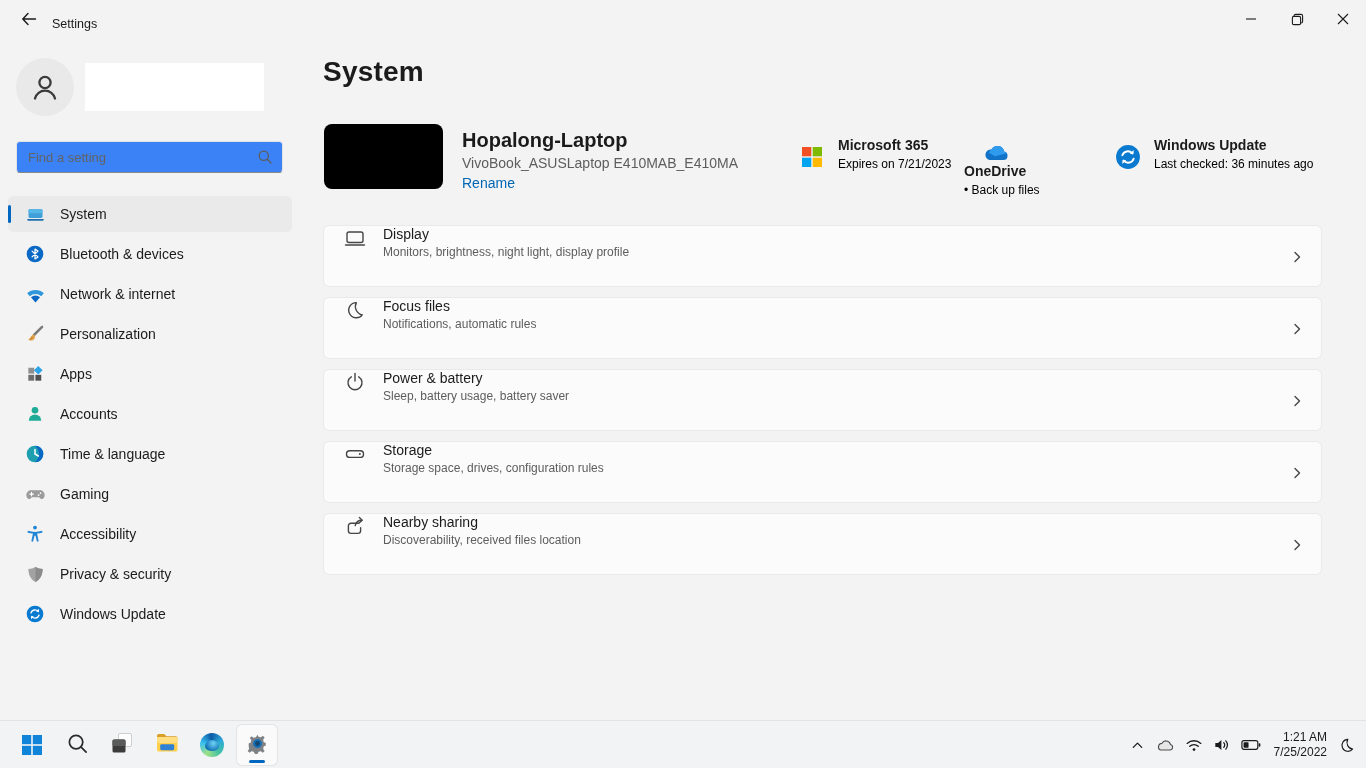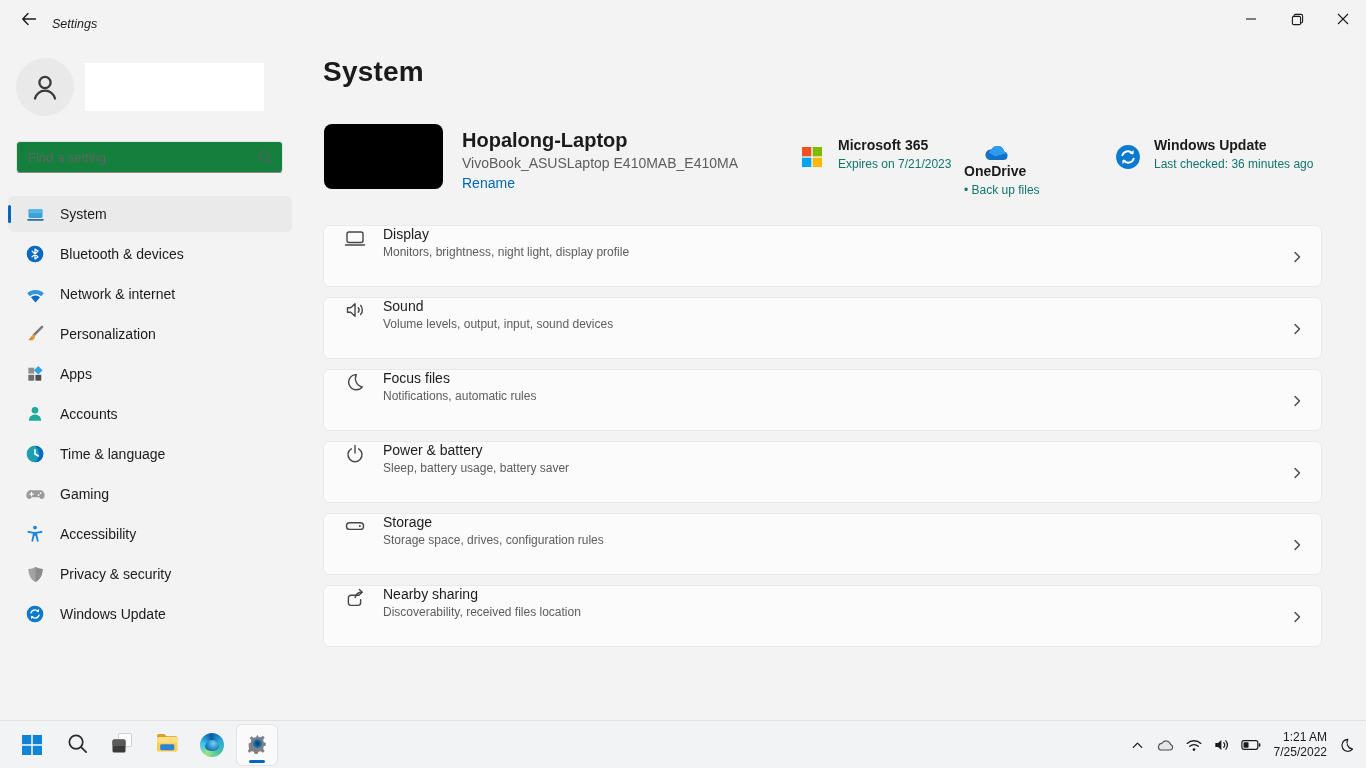--- a/index.html
+++ b/index.html
@@ -3,29 +3,29 @@
 <meta charset="utf-8">
 <style>
   * { margin:0; padding:0; box-sizing:border-box; }
   html,body { width:1366px; height:768px; }
   body { font-family:"Liberation Sans", sans-serif; background:#f3f3f3; color:#1b1b1b; overflow:hidden; }
   .screen { position:relative; width:1366px; height:768px; background:#f3f3f3; }
 
   
   .titlebar { position:absolute; top:0; left:0; right:0; height:40px; }
   .back-btn { position:absolute; left:12px; top:6px; width:34px; height:30px; display:flex; align-items:center; justify-content:center; border-radius:4px; cursor:pointer; }
-  .win-title { position:absolute; left:52px; top:17px; font-size:12.5px;font-style:italic; }
+  .win-title { position:absolute; left:52px; top:17px; font-size:12.5px; }
   .win-controls { position:absolute; right:0; top:0; display:flex; }
   .win-ctl { width:46px; height:38px; display:flex; align-items:center; justify-content:center; cursor:pointer; }
 
   
   .account { position:absolute; left:16px; top:58px; display:flex; align-items:center; cursor:pointer; }
   .avatar { width:58px; height:58px; border-radius:50%; background:#e9e9e9; display:flex; align-items:center; justify-content:center; }
   .name-redacted { width:179px; height:48px; background:#ffffff; margin-left:11px; }
-  .searchbox { position:absolute; left:16px; top:141px; width:267px; height:32px; background:#15803d; border:1px solid #e3e3e3; border-bottom-color:#898989; border-radius:4px; }
+  .searchbox { position:absolute; left:16px; top:141px; width:267px; height:32px; background:#3b82f6; border:1px solid #e3e3e3; border-bottom-color:#898989; border-radius:4px; }
   .searchbox input { width:100%; height:100%; border:none; outline:none; background:transparent; font-family:"Liberation Sans",sans-serif; font-size:13px; padding:0 32px 0 11px; color:#1b1b1b; }
   .searchbox input::placeholder { color:#636363; }
   .search-glyph { position:absolute; right:9px; top:7px; }
 
   .nav { position:absolute; left:8px; top:196px; width:284px; }
   .nav-item { position:relative; height:36px; margin-bottom:4px; border-radius:5px; display:flex; align-items:center; padding-left:16px; cursor:pointer; }
   .nav-item.selected { background:#eaeaea; }
   .nav-item.selected .pill { position:absolute; left:0; top:9px; width:3px; height:18px; background:#0067c0; border-radius:2px; }
   .nav-ico { width:22px; height:22px; display:flex; align-items:center; justify-content:center; }
   .nav-label { margin-left:14px; font-size:14px; }
@@ -36,21 +36,21 @@
   .device-thumb { width:119px; height:65px; background:#000; border-radius:8px; }
   .device-info { margin-left:19px; padding-top:5px; }
   .device-name { font-size:20px; font-weight:700; }
   .device-model { font-size:14px; color:#5d5d5d; margin-top:3px; }
   .device-rename { font-size:14px; color:#0066b4; margin-top:4px; cursor:pointer; display:inline-block; }
 
   .status-card { position:absolute; display:flex; align-items:center; cursor:pointer; }
   .status-ico { width:28px; display:flex; justify-content:center; margin-top:6px; }
   .status-txt { margin-left:12px; }
   .status-title { font-size:14px; font-weight:700; }
-  .status-sub { font-size:12px; color:#0f766e; margin-top:4px; }
+  .status-sub { font-size:12px; color:#000000; margin-top:4px; }
 
   .rows { position:absolute; left:323px; top:225px; width:999px; }
   .row-card { position:relative; height:62px; margin-bottom:10px; background:#fbfbfb; border:1px solid #e9e9e9; border-radius:6px; display:flex; align-items:flex-start; cursor:pointer; }
   .row-ico { width:24px; height:24px; margin-left:19px; display:flex; align-items:center; justify-content:center; }
   .row-txt { margin-left:16px; }
   .row-title { font-size:14px; }
   .row-sub { font-size:12px; color:#5d5d5d; margin-top:3px; }
   .row-chev { position:absolute; right:16px; top:23px; }
 
   
@@ -312,37 +312,20 @@
         <div class="row-title">Display</div>
         <div class="row-sub">Monitors, brightness, night light, display profile</div>
       </span>
       <span class="row-chev">
         <svg width="16" height="16" viewBox="0 0 16 16">
             <path d="M6 3.5 10.5 8 6 12.5" fill="none" stroke="#464646" stroke-width="1.4" stroke-linecap="round" stroke-linejoin="round"></path>
           </svg>
       </span>
     </div>
 
-    <div class="row-card">
-      <span class="row-ico">
-        <svg width="24" height="24" viewBox="0 0 24 24">
-            <path d="M4.5 9.8v4.4h3.2l4.3 4V5.8l-4.3 4z" fill="none" stroke="#464646" stroke-width="1.4" stroke-linejoin="round"></path>
-            <path d="M15.2 9.7a3.6 3.6 0 0 1 0 4.6M17.6 7.4a7 7 0 0 1 0 9.2" fill="none" stroke="#464646" stroke-width="1.4" stroke-linecap="round"></path>
-          </svg>
-      </span>
-      <span class="row-txt">
-        <div class="row-title">Sound</div>
-        <div class="row-sub">Volume levels, output, input, sound devices</div>
-      </span>
-      <span class="row-chev">
-        <svg width="16" height="16" viewBox="0 0 16 16">
-            <path d="M6 3.5 10.5 8 6 12.5" fill="none" stroke="#464646" stroke-width="1.4" stroke-linecap="round" stroke-linejoin="round"></path>
-          </svg>
-      </span>
-    </div>
 
 
     <div class="row-card">
       <span class="row-ico">
         <svg width="24" height="24" viewBox="0 0 24 24">
             <path d="M13.3 4.6a7.6 7.6 0 1 0 6 12.3A8.6 8.6 0 0 1 13.3 4.6z" fill="none" stroke="#464646" stroke-width="1.4" stroke-linejoin="round"></path>
           </svg>
       </span>
       <span class="row-txt">
         <div class="row-title">Focus files</div>

